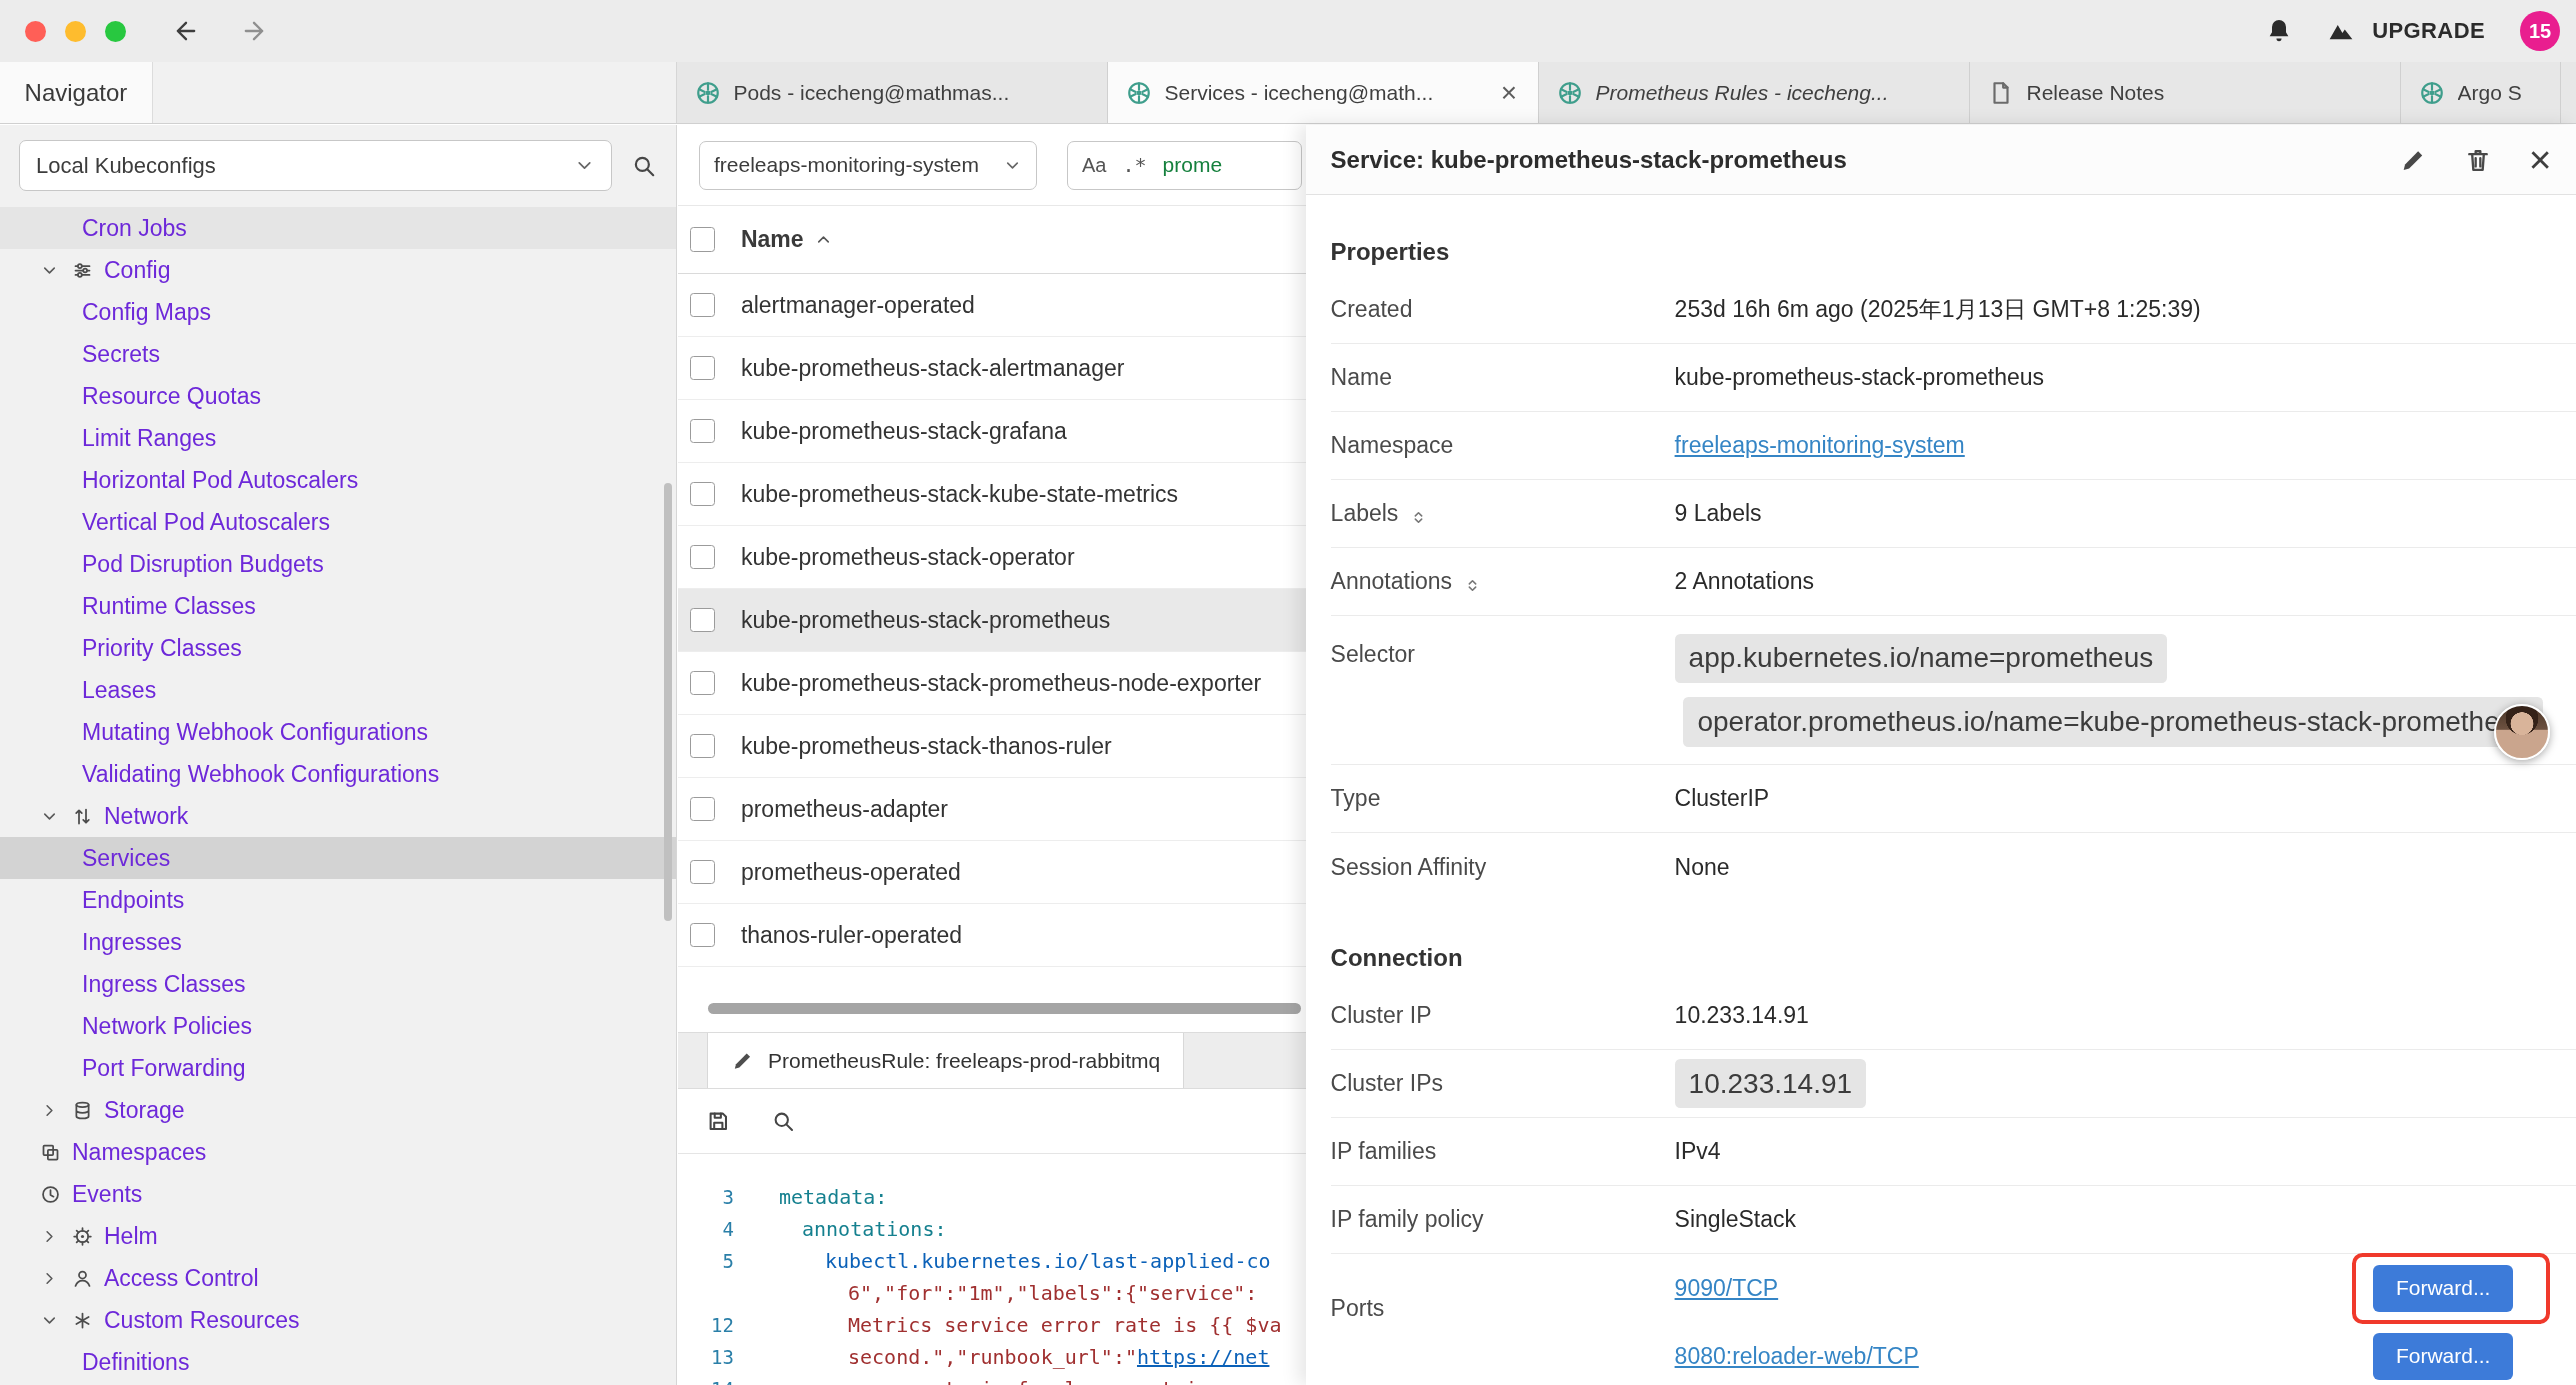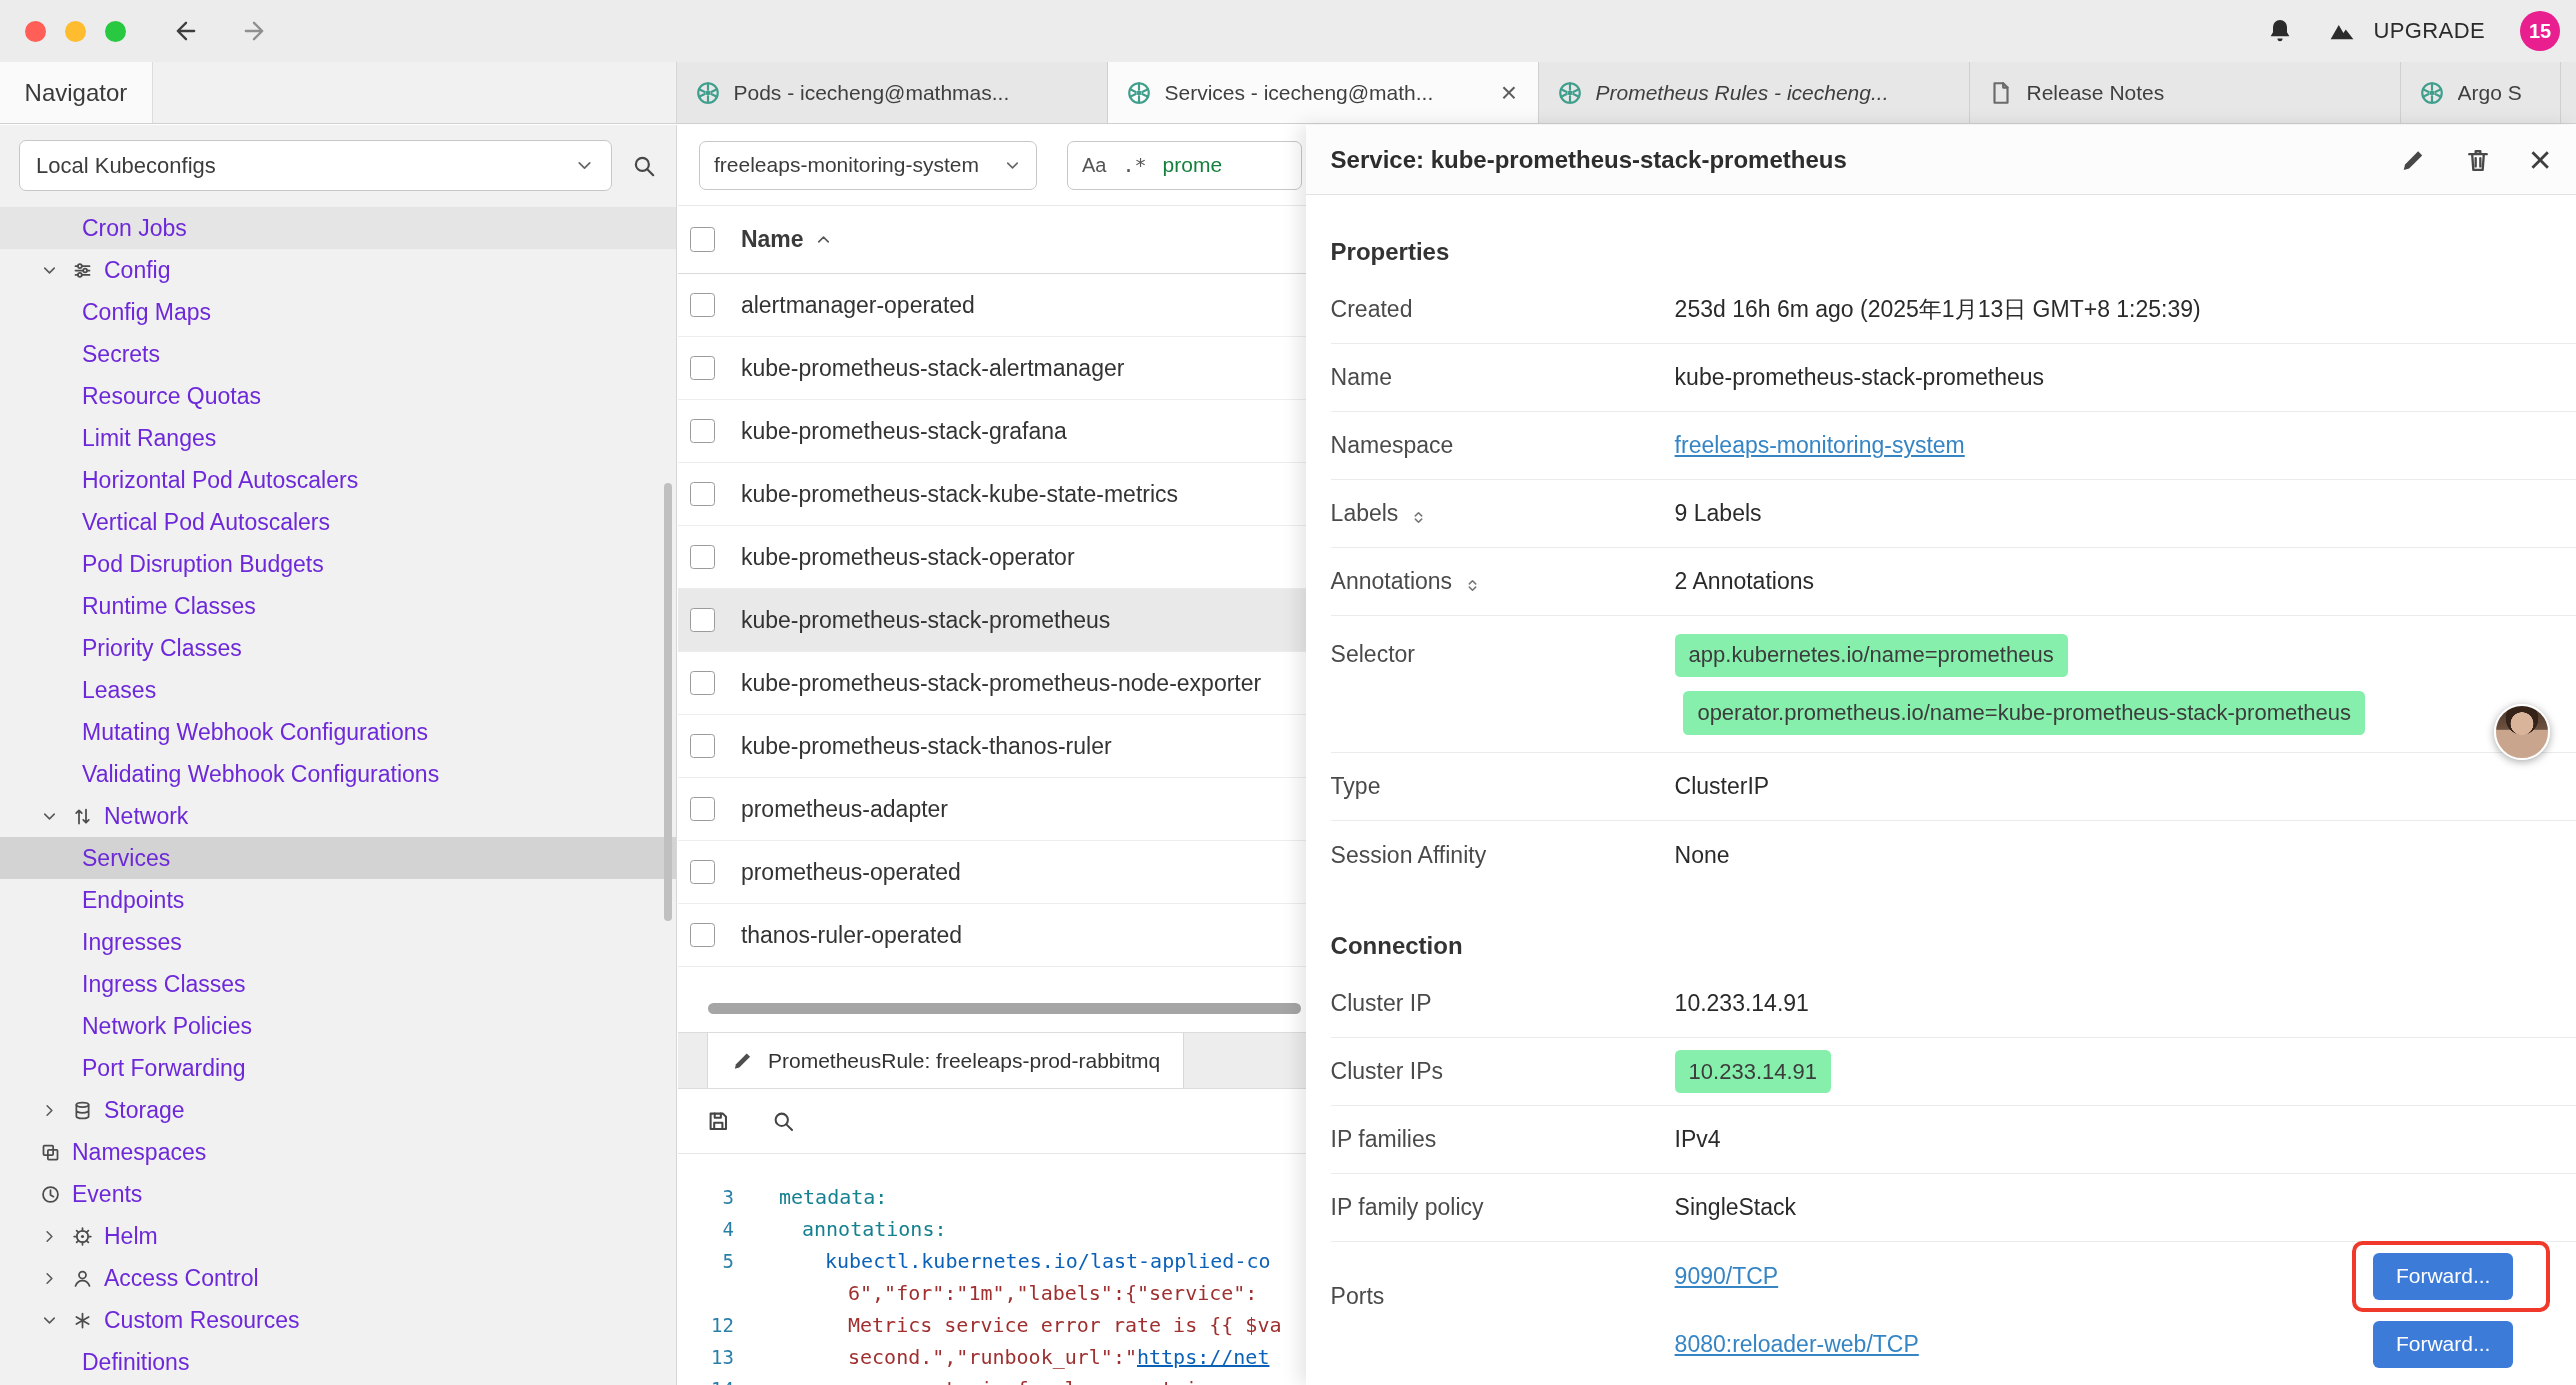--- a/index.html
+++ b/index.html
@@ -12,21 +12,21 @@
   .topbar{position:absolute;left:0;top:0;width:100%;height:62px;background:#ececec;display:flex;align-items:center}
   .traffic{display:flex;gap:19px;margin-left:24.6px}
   .tl{width:21px;height:21px;border-radius:50%;display:inline-block}
   .tl.red{background:var(--traffic-red)}
   .tl.yellow{background:var(--traffic-yellow)}
   .tl.green{background:var(--traffic-green)}
   .navbtns{margin-left:46px;display:flex;gap:40px;align-items:center;color:#3d3d3d;font-size:28px}
   .navbtns .fwd{color:#8f8f8f}
   .topbar-right{margin-left:auto;display:flex;align-items:center;gap:35px;margin-right:16px;color:#2b2b2b}
   .bell{font-size:28px}
-  .upgrade{display:flex;align-items:center;gap:18px;font-weight:400;font-size:22px;letter-spacing:0.4px;font-size:22px}
+  .upgrade{display:flex;align-items:center;gap:18px;font-weight:700;font-size:22px;letter-spacing:0.4px;font-size:22px}
   .upgrade .icon{font-size:26px}
   .count-badge{width:40px;height:40px;border-radius:50%;background:var(--badge-pink);color:#fff;display:flex;align-items:center;justify-content:center;font-size:20px;font-weight:700}
 
   
   .tabbar{position:absolute;top:62px;left:0;width:100%;height:62px;display:flex;background:#e7e7e7;border-bottom:0.9px solid #d0d0d0}
   .nav-head{width:677px;flex:none;background:#f1f1f1;display:flex;align-items:stretch;border-right:0.9px solid #d6d6d6}
   .nav-pill{display:flex;align-items:center;padding:0 24.6px;background:#fafafa;border-right:0.9px solid #dcdcdc;font-size:24px;color:#3a3a3a}
   .tabs{flex:1;display:flex;min-width:0}
   .tab{width:431px;flex:none;display:flex;align-items:center;gap:13px;padding:0 17.5px;border-right:0.9px solid #d0d0d0;font-size:21px;color:#3f3f3f;min-width:0;cursor:pointer}
   .tab:last-child{width:160px;overflow:hidden}
@@ -98,21 +98,21 @@
   .drawer-actions .icon{font-size:28px;cursor:pointer}
   .drawer-close{font-size:39px;color:#3f3f3f;line-height:1;cursor:pointer}
   .drawer-body{position:absolute;top:70px;left:0;right:0;bottom:0;overflow:hidden;padding-left:24.6px}
   .dheading{font-size:24px;font-weight:700;color:#333;margin-top:32px;height:49px;display:flex;align-items:center}
   .drow{display:flex;align-items:center;min-height:68px;border-bottom:0.9px solid #ebebeb;padding-right:24.6px}
   .dsection .drow:last-child{border-bottom:none}
   .dlabel{width:344px;flex:none;font-size:23px;color:#4a4a4a;display:flex;align-items:flex-end;gap:10.5px}
   .dlabel .icon{font-size:19px;color:#777;cursor:pointer}
   .dvalue{flex:1;font-size:23px;color:#2a2a2a;min-width:0}
   .dlink{color:var(--link);text-decoration:underline;cursor:pointer}
-  .chip{display:inline-block;background:#86efac;border-radius:5.3px;padding:8.8px 14px;font-size:22px;color:#3c3c3c;white-space:nowrap}
+  .chip{display:inline-block;background:#e5e5e5;border-radius:5.3px;padding:8.8px 14px;font-size:28px;color:#3c3c3c;white-space:nowrap}
   .drow.chips-row{align-items:flex-start;padding-top:17.5px;padding-bottom:17.5px}
   .chips-row .dlabel{padding-top:7px}
   .chips{display:flex;flex-direction:column;gap:14px;align-items:flex-start}
   .chips .chip:nth-child(2){margin-left:8.8px}
   .drow.ports-row{align-items:flex-start}
   .ports-row .dlabel{height:68px}
   .ports{display:flex;flex-direction:column}
   .port-line{display:flex;align-items:center;justify-content:space-between;height:68px}
   .fwd-wrap{position:relative;margin-right:38px}
   .fwd-btn{background:var(--accent);color:#fff;border:none;border-radius:6.1px;font-size:21px;padding:11.4px 23px;font-family:inherit;cursor:pointer}

